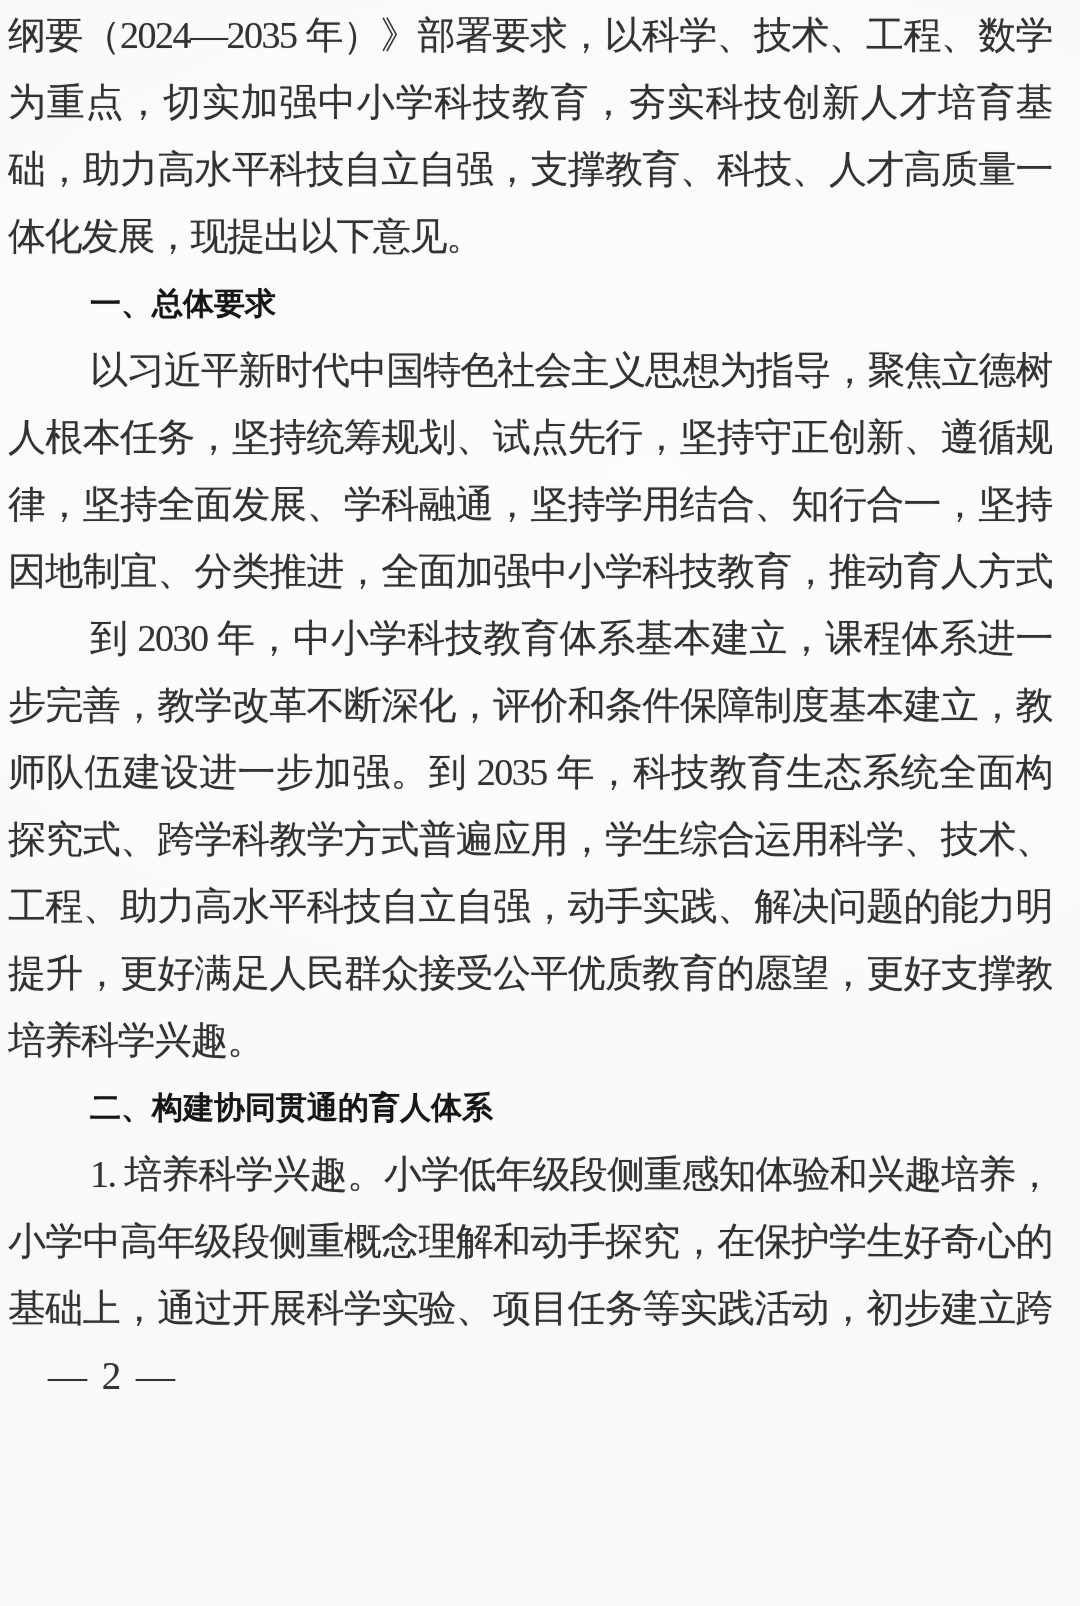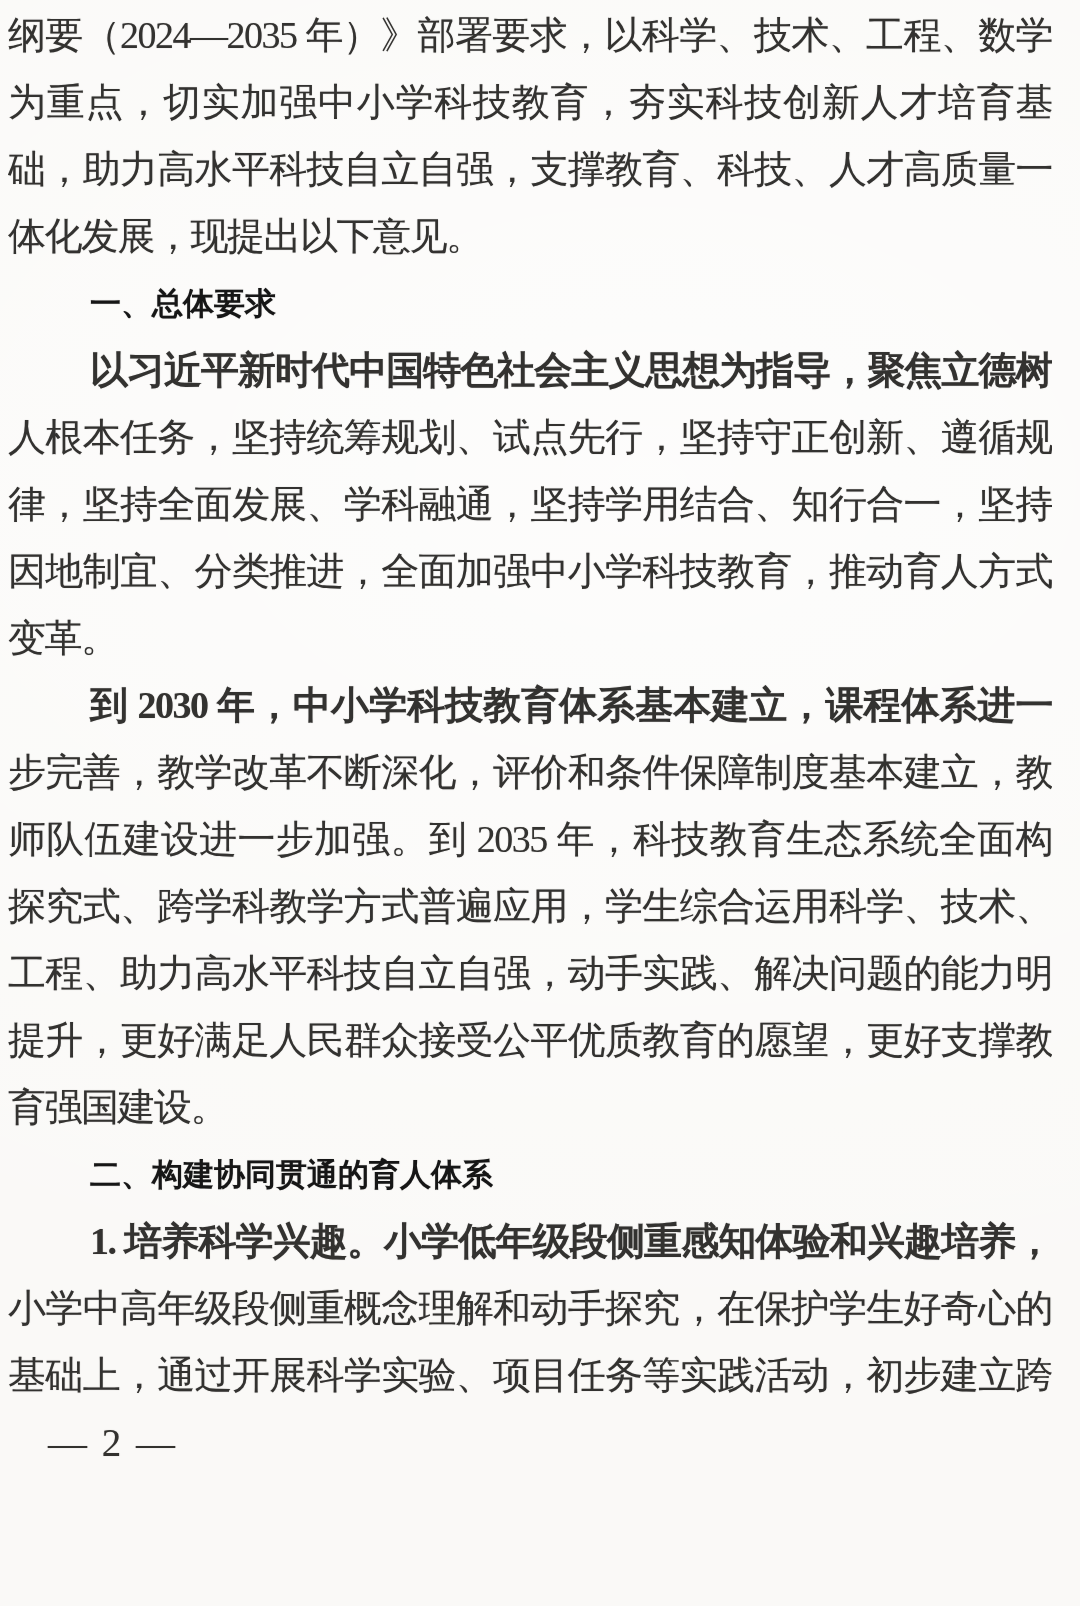--- a/index.html
+++ b/index.html
@@ -17,21 +17,21 @@
   }
   .ln{
     height:67px;line-height:67px;
     font-size:38px;
     letter-spacing:-1.5px;
     color:#333230;
     text-shadow:0 0 1px rgba(80,78,75,.45);
     overflow:hidden;
   }
   .j{text-align:justify;text-align-last:justify;}
-  .ind{padding-left:82px;font-weight:bold;}
+  .ind{padding-left:82px;}
   .h{
     font-family:"Liberation Sans","DejaVu Sans",sans-serif;
     font-weight:700;
     color:#161616;
     font-size:31px;
     letter-spacing:0;
     text-shadow:0 0 1px rgba(40,40,40,.35);
   }
   .footer{
     height:67px;line-height:67px;
@@ -48,26 +48,25 @@
 <div class="page">
   <div class="ln j">纲要（2024—2035 年）》部署要求，以科学、技术、工程、数学</div>
   <div class="ln j">为重点，切实加强中小学科技教育，夯实科技创新人才培育基</div>
   <div class="ln j">础，助力高水平科技自立自强，支撑教育、科技、人才高质量一</div>
   <div class="ln">体化发展，现提出以下意见。</div>
   <div class="ln h ind">一、总体要求</div>
   <div class="ln j ind">以习近平新时代中国特色社会主义思想为指导，聚焦立德树</div>
   <div class="ln j">人根本任务，坚持统筹规划、试点先行，坚持守正创新、遵循规</div>
   <div class="ln j">律，坚持全面发展、学科融通，坚持学用结合、知行合一，坚持</div>
   <div class="ln j">因地制宜、分类推进，全面加强中小学科技教育，推动育人方式</div>
-  <div class="ln">变革。</div>
   <div class="ln j ind">到 2030 年，中小学科技教育体系基本建立，课程体系进一</div>
   <div class="ln j">步完善，教学改革不断深化，评价和条件保障制度基本建立，教</div>
   <div class="ln j">师队伍建设进一步加强。到 2035 年，科技教育生态系统全面构</div>
   <div class="ln j">探究式、跨学科教学方式普遍应用，学生综合运用科学、技术、</div>
   <div class="ln j">工程、助力高水平科技自立自强，动手实践、解决问题的能力明显</div>
   <div class="ln j">提升，更好满足人民群众接受公平优质教育的愿望，更好支撑教</div>
-  <div class="ln">育强国建设。</div>
+  <div class="ln">培养科学兴趣。</div>
   <div class="ln h ind">二、构建协同贯通的育人体系</div>
   <div class="ln j ind">1. 培养科学兴趣。小学低年级段侧重感知体验和兴趣培养，</div>
   <div class="ln j">小学中高年级段侧重概念理解和动手探究，在保护学生好奇心的</div>
   <div class="ln j">基础上，通过开展科学实验、项目任务等实践活动，初步建立跨</div>
   <div class="footer">— 2 —</div>
 </div>
 
 </body></html>

